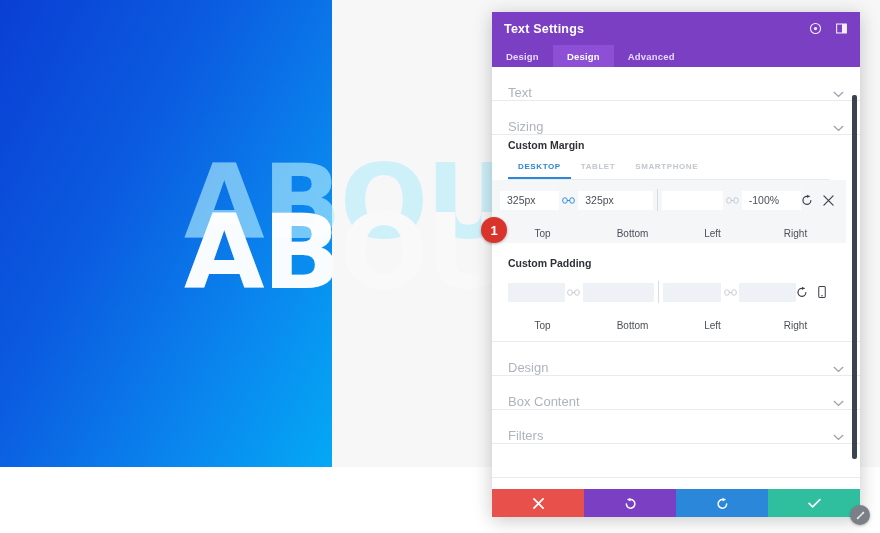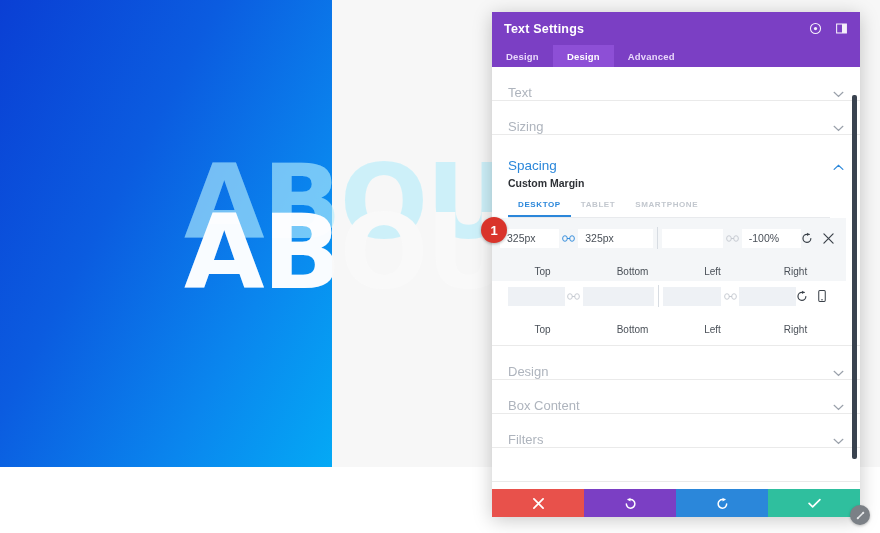--- a/index.html
+++ b/index.html
@@ -250,28 +250,20 @@
 
         <div class="acc-row">
           <span class="acc-label">Sizing</span>
           <span class="chev">
             <svg width="11" height="7" viewBox="0 0 12 8">
                 <path d="M1 1.5 L6 6.2 L11 1.5" fill="none" stroke="currentColor" stroke-width="1.4" stroke-linecap="round"></path>
               </svg>
           </span>
         </div>
 
-        <div class="acc-row open" style="height:38px;">
-          <span class="acc-label" style="font-size:13.5px;">Spacing</span>
-          <span class="chev">
-            <svg width="11" height="7" viewBox="0 0 12 8">
-                <path d="M1 6.2 L6 1.5 L11 6.2" fill="none" stroke="currentColor" stroke-width="1.4" stroke-linecap="round"></path>
-              </svg>
-          </span>
-        </div>
 
         <div class="section-content">
 
           <div class="field-label">Custom Margin</div>
 
           <div class="device-tabs">
             <div class="device-tab active">DESKTOP</div>
             <div class="device-tab">TABLET</div>
             <div class="device-tab">SMARTPHONE</div>
           </div>
@@ -315,20 +307,21 @@
               <span class="lbl" style="width:62px;">Top</span>
               <span style="width:20px;"></span>
               <span class="lbl" style="width:78px;">Bottom</span>
               <span style="width:9px;"></span>
               <span class="lbl" style="width:64px;">Left</span>
               <span style="width:20px;"></span>
               <span class="lbl" style="width:62px;">Right</span>
             </div>
           </div>
 
+          <div class="field-label" style="margin-top:14px;">Custom Padding</div>
 
           <div class="range-block padding-block">
             <div class="inputs-row">
               <div class="in-field grey" style="width:62px;"></div>
               <div class="link-ico off">
                 <svg width="13" height="9" viewBox="0 0 18 10">
                     <path d="M7 5 H11" stroke="currentColor" stroke-width="1.3"></path>
                     <rect x="1" y="1.2" width="6.2" height="7.6" rx="3.1" fill="none" stroke="currentColor" stroke-width="1.3"></rect>
                     <rect x="10.8" y="1.2" width="6.2" height="7.6" rx="3.1" fill="none" stroke="currentColor" stroke-width="1.3"></rect>
                   </svg>

